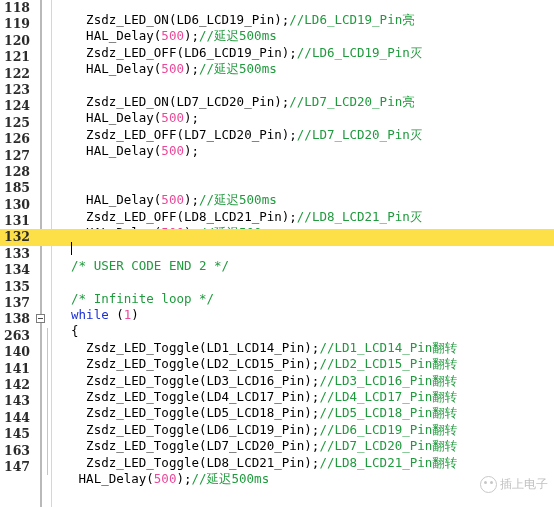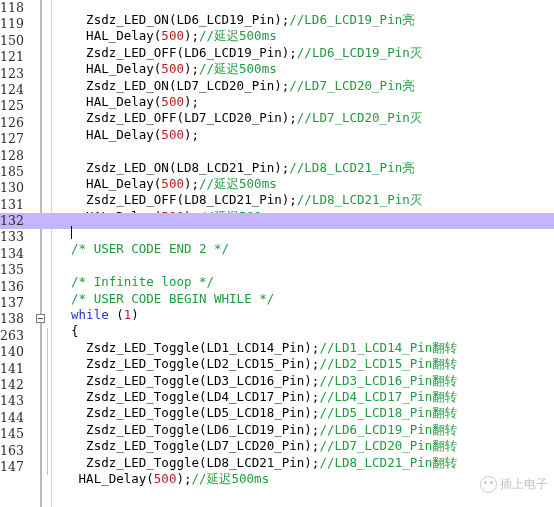--- a/index.html
+++ b/index.html
@@ -25,33 +25,34 @@
     left: 0;
     right: 0;
   }
   .row {
     position: relative;
     height: 16.4px;
     white-space: pre;
     display: block;
   }
   .row.current {
-    background: #c4b5fd;
+    background: #fde047;
   }
   .gutter {
     position: absolute;
     left: 0;
     top: 0;
     width: 34px;
     height: 16.4px;
-    text-align: left;
+    text-align: center;
     color: #2b2b2b;
     font-family: "DejaVu Serif", "Liberation Serif", serif;
     font-size: 12.5px;
     letter-spacing: 0px;
+    font-weight: bold;
   }
   .foldcell {
     position: absolute;
     left: 35px;
     top: 0;
     width: 12px;
     height: 16.4px;
   }
   .foldbox {
     position: absolute;
@@ -96,21 +97,21 @@
     height: 100%;
     background: #d6d6d6;
   }
   .code {
     position: absolute;
     left: 56px;
     top: 12px;
     height: 16.4px;
     color: #000000;
   }
-  .tok-num { color: #b91c1c; }
+  .tok-num { color: #ec4899; }
   .tok-com { color: #1f9a3d; }
   .tok-kw  { color: #1c31d4; font-weight: normal; }
   .cursor {
     display: inline-block;
     width: 1px;
     height: 13px;
     background: #000000;
     vertical-align: -2px;
   }
   .watermark {
@@ -158,36 +159,36 @@
 </style>
 </head>
 <body>
 
 <div id="editor">
   <div class="sep"></div>
   <div class="sep2"></div>
   <div class="code-rows" id="code-rows">
       <div class="row"><span class="gutter">118</span><span class="foldcell"></span><span class="code"><span>    Zsdz_LED_ON(LD6_LCD19_Pin);</span><span class="tok-com">//LD6_LCD19_Pin亮</span></span></div>
       <div class="row"><span class="gutter">119</span><span class="foldcell"></span><span class="code"><span>    HAL_Delay(</span><span class="tok-num">500</span><span>);</span><span class="tok-com">//延迟500ms</span></span></div>
-      <div class="row"><span class="gutter">150</span><span class="foldcell"></span><span class="code"><span>    Zsdz_LED_OFF(LD6_LCD19_Pin);</span><span class="tok-com">//LD6_LCD19_Pin灭</span></span></div>
+      <div class="row"><span class="gutter">120</span><span class="foldcell"></span><span class="code"><span>    Zsdz_LED_OFF(LD6_LCD19_Pin);</span><span class="tok-com">//LD6_LCD19_Pin灭</span></span></div>
       <div class="row"><span class="gutter">121</span><span class="foldcell"></span><span class="code"><span>    HAL_Delay(</span><span class="tok-num">500</span><span>);</span><span class="tok-com">//延迟500ms</span></span></div>
+      <div class="row"><span class="gutter">122</span><span class="foldcell"></span><span class="code"></span></div>
       <div class="row"><span class="gutter">123</span><span class="foldcell"></span><span class="code"><span>    Zsdz_LED_ON(LD7_LCD20_Pin);</span><span class="tok-com">//LD7_LCD20_Pin亮</span></span></div>
       <div class="row"><span class="gutter">124</span><span class="foldcell"></span><span class="code"><span>    HAL_Delay(</span><span class="tok-num">500</span><span>);</span></span></div>
       <div class="row"><span class="gutter">125</span><span class="foldcell"></span><span class="code"><span>    Zsdz_LED_OFF(LD7_LCD20_Pin);</span><span class="tok-com">//LD7_LCD20_Pin灭</span></span></div>
       <div class="row"><span class="gutter">126</span><span class="foldcell"></span><span class="code"><span>    HAL_Delay(</span><span class="tok-num">500</span><span>);</span></span></div>
       <div class="row"><span class="gutter">127</span><span class="foldcell"></span><span class="code"></span></div>
-      <div class="row"><span class="gutter">128</span><span class="foldcell"></span><span class="code"><span>    Zsdz_LED_ON(LD8_LCD21_Pin);</span><span class="tok-com">//LD8_LCD21_Pin亮</span></span></div>
+      <div class="row"><span class="gutter">128</span><span class="foldcell"></span></div>
       <div class="row"><span class="gutter">185</span><span class="foldcell"></span><span class="code"><span>    HAL_Delay(</span><span class="tok-num">500</span><span>);</span><span class="tok-com">//延迟500ms</span></span></div>
       <div class="row"><span class="gutter">130</span><span class="foldcell"></span><span class="code"><span>    Zsdz_LED_OFF(LD8_LCD21_Pin);</span><span class="tok-com">//LD8_LCD21_Pin灭</span></span></div>
       <div class="row"><span class="gutter">131</span><span class="foldcell"></span><span class="code"><span>    HAL_Delay(</span><span class="tok-num">500</span><span>);</span><span class="tok-com">//延迟500ms</span></span></div>
       <div class="row current"><span class="gutter">132</span><span class="foldcell"></span><span class="code"><span>  </span><span class="cursor"></span></span></div>
       <div class="row"><span class="gutter">133</span><span class="foldcell"></span><span class="code"><span class="tok-com">  /* USER CODE END 2 */</span></span></div>
       <div class="row"><span class="gutter">134</span><span class="foldcell"></span><span class="code"></span></div>
       <div class="row"><span class="gutter">135</span><span class="foldcell"></span><span class="code"><span class="tok-com">  /* Infinite loop */</span></span></div>
-      <div class="row"><span class="gutter">136</span><span class="foldcell"></span><span class="code"><span class="tok-com">  /* USER CODE BEGIN WHILE */</span></span></div>
       <div class="row"><span class="gutter">137</span><span class="foldcell"></span><span class="code"><span class="tok-kw">  while</span><span> (</span><span class="tok-num">1</span><span>)</span></span></div>
       <div class="row"><span class="gutter">138</span><span class="foldcell"><span class="foldbox"></span></span><span class="code"><span>  {</span></span></div>
       <div class="row"><span class="gutter">263</span><span class="foldcell"></span><span class="foldline"></span><span class="code"><span>    Zsdz_LED_Toggle(LD1_LCD14_Pin);</span><span class="tok-com">//LD1_LCD14_Pin翻转</span></span></div>
       <div class="row"><span class="gutter">140</span><span class="foldcell"></span><span class="foldline"></span><span class="code"><span>    Zsdz_LED_Toggle(LD2_LCD15_Pin);</span><span class="tok-com">//LD2_LCD15_Pin翻转</span></span></div>
       <div class="row"><span class="gutter">141</span><span class="foldcell"></span><span class="foldline"></span><span class="code"><span>    Zsdz_LED_Toggle(LD3_LCD16_Pin);</span><span class="tok-com">//LD3_LCD16_Pin翻转</span></span></div>
       <div class="row"><span class="gutter">142</span><span class="foldcell"></span><span class="foldline"></span><span class="code"><span>    Zsdz_LED_Toggle(LD4_LCD17_Pin);</span><span class="tok-com">//LD4_LCD17_Pin翻转</span></span></div>
       <div class="row"><span class="gutter">143</span><span class="foldcell"></span><span class="foldline"></span><span class="code"><span>    Zsdz_LED_Toggle(LD5_LCD18_Pin);</span><span class="tok-com">//LD5_LCD18_Pin翻转</span></span></div>
       <div class="row"><span class="gutter">144</span><span class="foldcell"></span><span class="foldline"></span><span class="code"><span>    Zsdz_LED_Toggle(LD6_LCD19_Pin);</span><span class="tok-com">//LD6_LCD19_Pin翻转</span></span></div>
       <div class="row"><span class="gutter">145</span><span class="foldcell"></span><span class="foldline"></span><span class="code"><span>    Zsdz_LED_Toggle(LD7_LCD20_Pin);</span><span class="tok-com">//LD7_LCD20_Pin翻转</span></span></div>
       <div class="row"><span class="gutter">163</span><span class="foldcell"></span><span class="foldline"></span><span class="code"><span>    Zsdz_LED_Toggle(LD8_LCD21_Pin);</span><span class="tok-com">//LD8_LCD21_Pin翻转</span></span></div>

